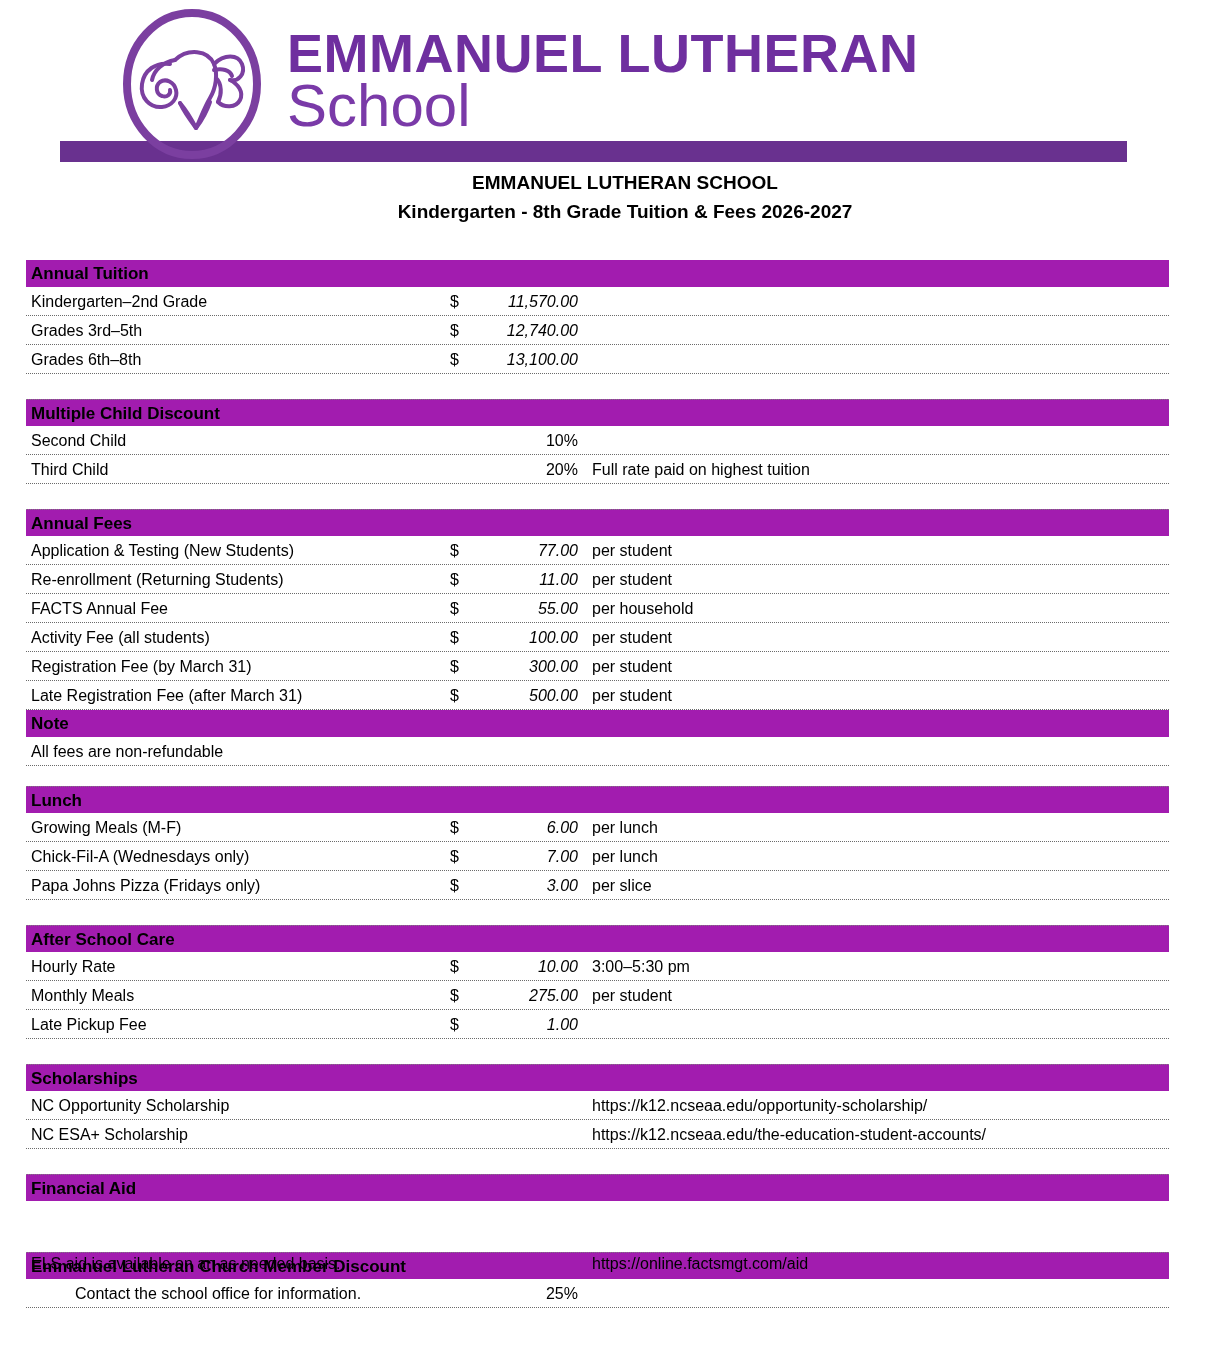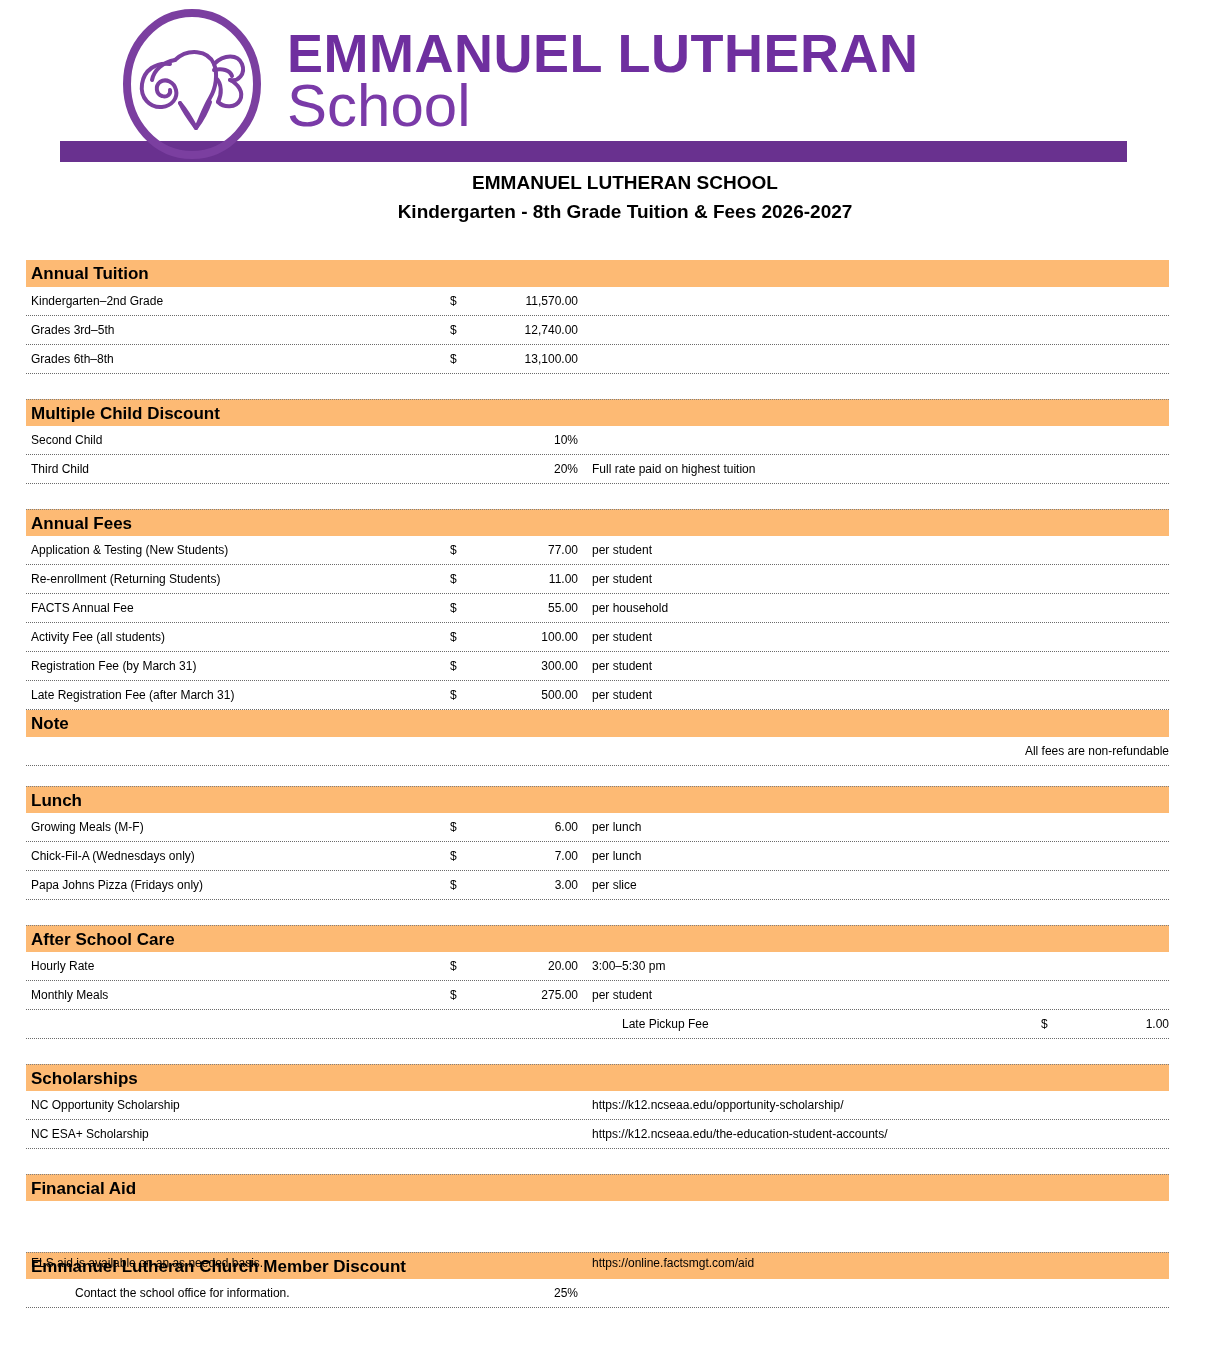--- a/index.html
+++ b/index.html
@@ -81,53 +81,53 @@
   #fee-table {
     position: absolute;
     left: 26px;
     top: 260px;
     width: 1143px;
   }
 
   .section { width: 100%; }
 
   .sec-header {
-    background: #fdba74;
+    background: #a21caf;
     height: 27px;
     line-height: 27px;
     font-size: 17px;
     font-weight: bold;
     padding-left: 5px;
     border-top: 1px dotted #808080;
   }
   .sec-header.no-top-rule { border-top: none; }
 
   .row {
     display: flex;
     align-items: baseline;
     height: 29px;
     border-bottom: 1px dotted #6b6b6b;
-    font-size: 12px;
+    font-size: 16px;
     line-height: 29px;
     white-space: nowrap;
-    justify-content: flex-end;
   }
 
   .c-label {
     width: 424px;
     padding-left: 5px;
     overflow: hidden;
   }
   .c-currency {
     width: 22px;
     text-align: left;
   }
   .c-amount {
     width: 106px;
     text-align: right;
+    font-style: italic;
   }
   .c-unit {
     flex: 1;
     padding-left: 14px;
     overflow: hidden;
   }
 
   
   .c-pct {
     width: 552px;
@@ -308,21 +308,21 @@
   </div>
 
   <div class="gap"></div>
 
   <div class="section">
     <div class="sec-header">After School Care</div>
 
     <div class="row">
       <span class="c-label">Hourly Rate</span>
       <span class="c-currency">$</span>
-      <span class="c-amount">20.00</span>
+      <span class="c-amount">10.00</span>
       <span class="c-unit">3:00–5:30 pm</span>
     </div>
     <div class="row">
       <span class="c-label">Monthly Meals</span>
       <span class="c-currency">$</span>
       <span class="c-amount">275.00</span>
       <span class="c-unit">per student</span>
     </div>
     <div class="row">
       <span class="c-label">Late Pickup Fee</span>

